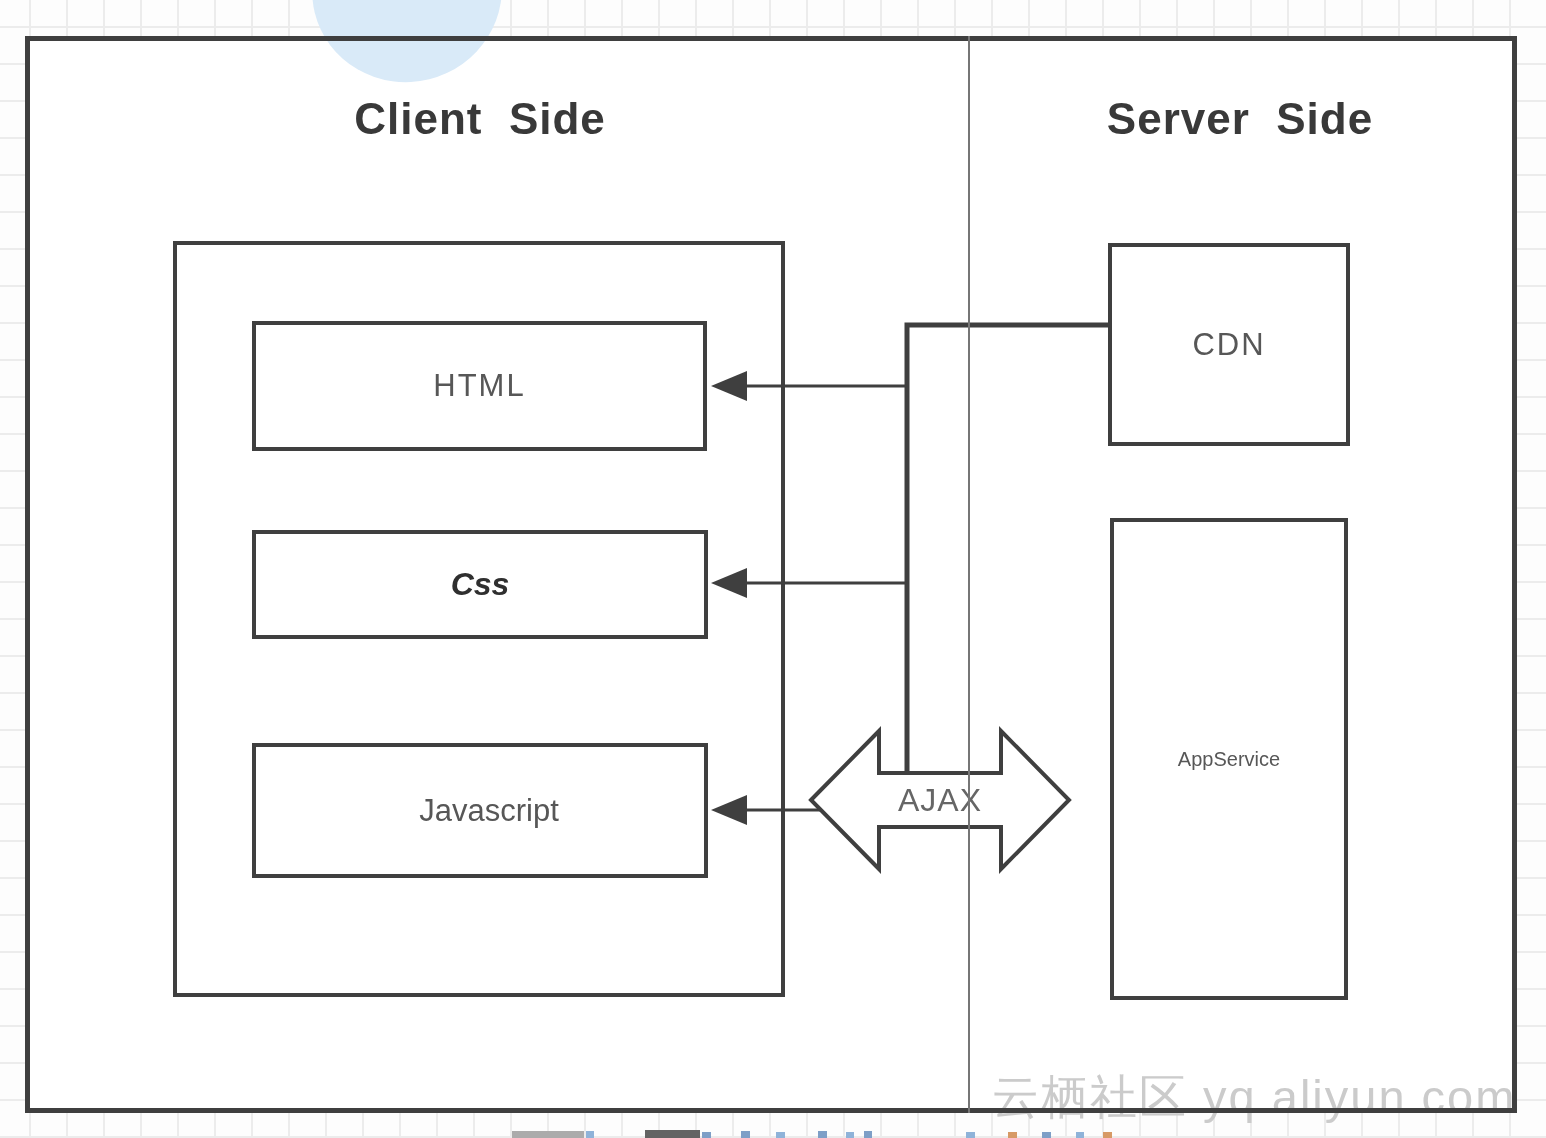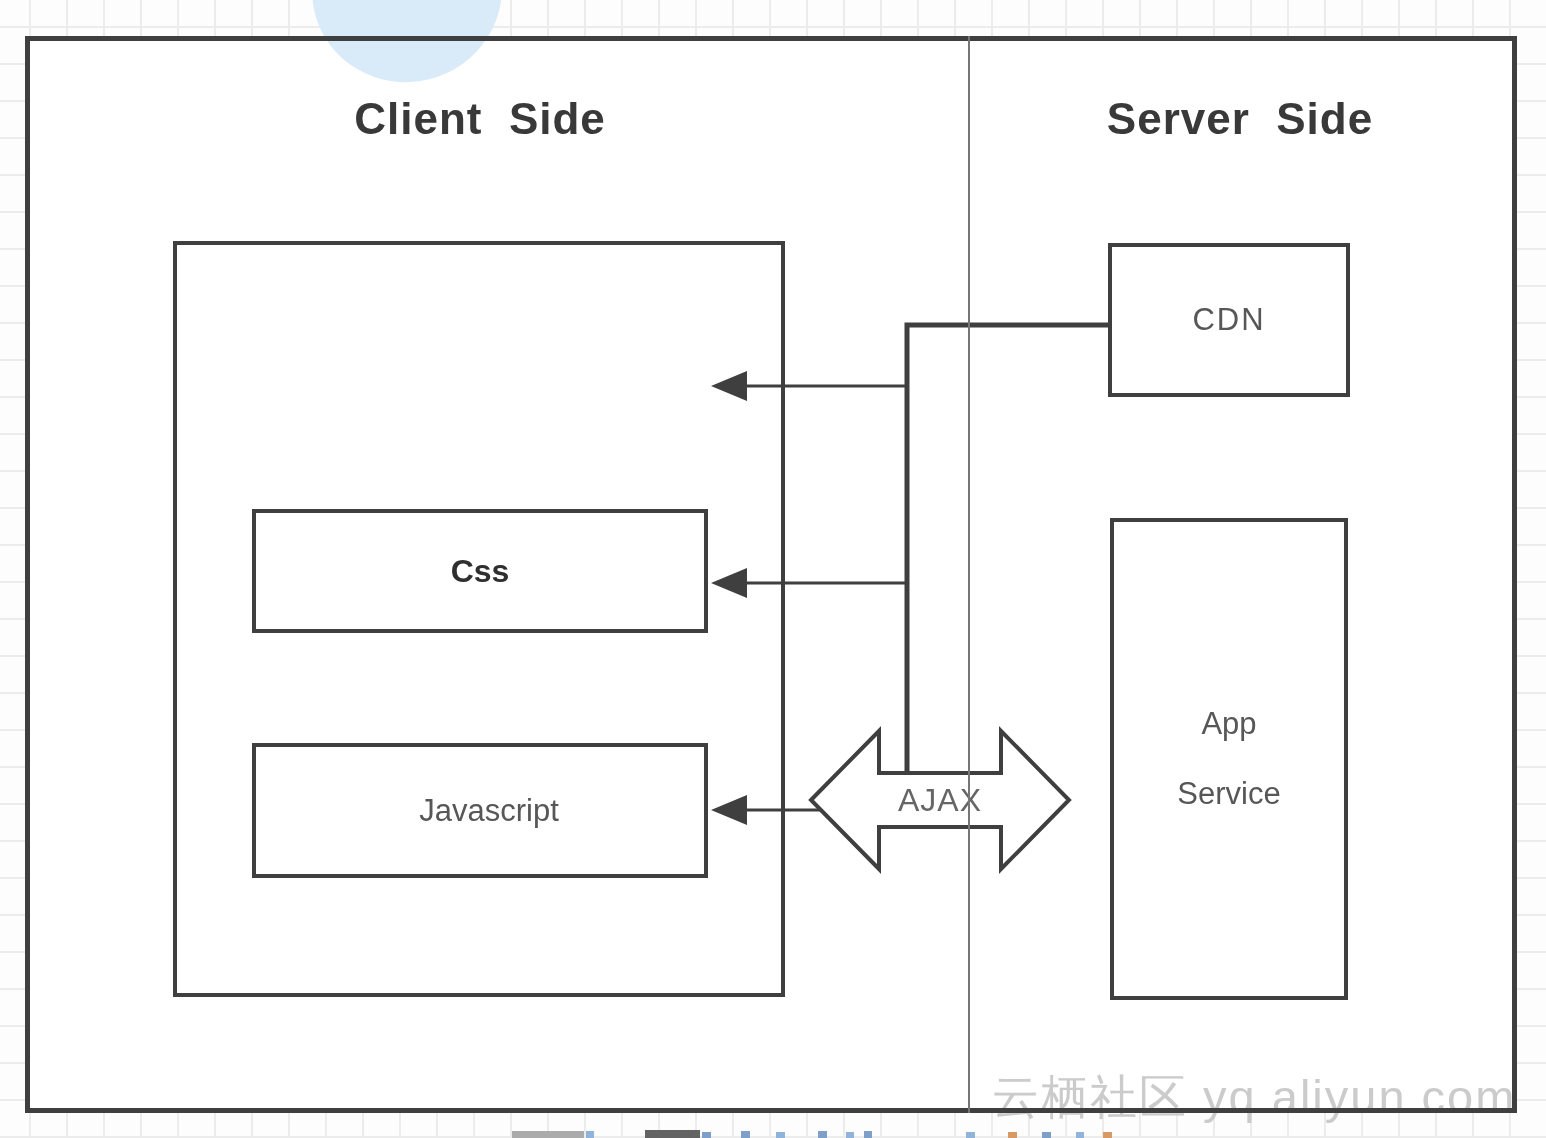--- a/index.html
+++ b/index.html
@@ -41,26 +41,26 @@
   .title.client{left:220px;}
   .title.server{left:980px;}
   
   .client-group{left:173px; top:241px; width:612px; height:756px;
         border:4px solid var(--stroke); z-index:4;}
   
   .node{border:4px solid var(--stroke); background:#ffffff; z-index:5;
         display:flex; align-items:center; justify-content:center;
         color:var(--label); font-size:31px;}
   .node.html{left:252px; top:321px; width:455px; height:130px; letter-spacing:2px;}
-  .node.css {left:252px; top:509px; width:456px; height:124px;}
+  .node.css {left:252px; top:530px; width:456px; height:109px;font-style:italic;}
   .node.css .lbl{font-weight:bold; color:#2f2f2f; font-size:32px;}
   .node.js  {left:252px; top:743px; width:456px; height:135px;padding-left:18px;}
-  .node.cdn {left:1108px; top:243px; width:242px; height:154px; letter-spacing:2px;}
+  .node.cdn {left:1108px; top:243px; width:242px; height:203px; letter-spacing:2px;}
   .node.app {left:1110px; top:518px; width:238px; height:482px;
-             flex-direction:column; line-height:70px; font-size:31px;}
+             flex-direction:row; line-height:70px; font-size:20px;}
   
   .connector-layer{left:0; top:0; width:1546px; height:1138px; z-index:6; pointer-events:none;}
   
   .ajax-label{left:878px; top:779px; width:124px; height:42px; z-index:6;
         display:flex; align-items:center; justify-content:center;
         color:#666666; font-size:32px; letter-spacing:1px;}
   
   .frag{z-index:2;}
 </style>
 </head>
@@ -91,20 +91,23 @@
     <line x1="900" y1="810" x2="744" y2="810" stroke="#3f3f3f" stroke-width="3"></line>
     <polygon points="711,810 747,795 747,825" fill="#3f3f3f"></polygon>
 
     <polygon points="811,800 879,731 879,773 1001,773 1001,731 1069,800 1001,869 1001,827 879,827 879,869" fill="#ffffff" stroke="#3f3f3f" stroke-width="4" stroke-linejoin="miter"></polygon>
   </svg>
 
   <div class="abs ajax-label">AJAX</div>
 
   <div class="abs divider"></div>
 
+  <div class="abs node html">
+    <span class="lbl">HTML</span>
+  </div>
   <div class="abs node css">
     <span class="lbl">Css</span>
   </div>
   <div class="abs node js">
     <span class="lbl">Javascript</span>
   </div>
   <div class="abs node cdn">
     <span class="lbl">CDN</span>
   </div>
   <div class="abs node app">

